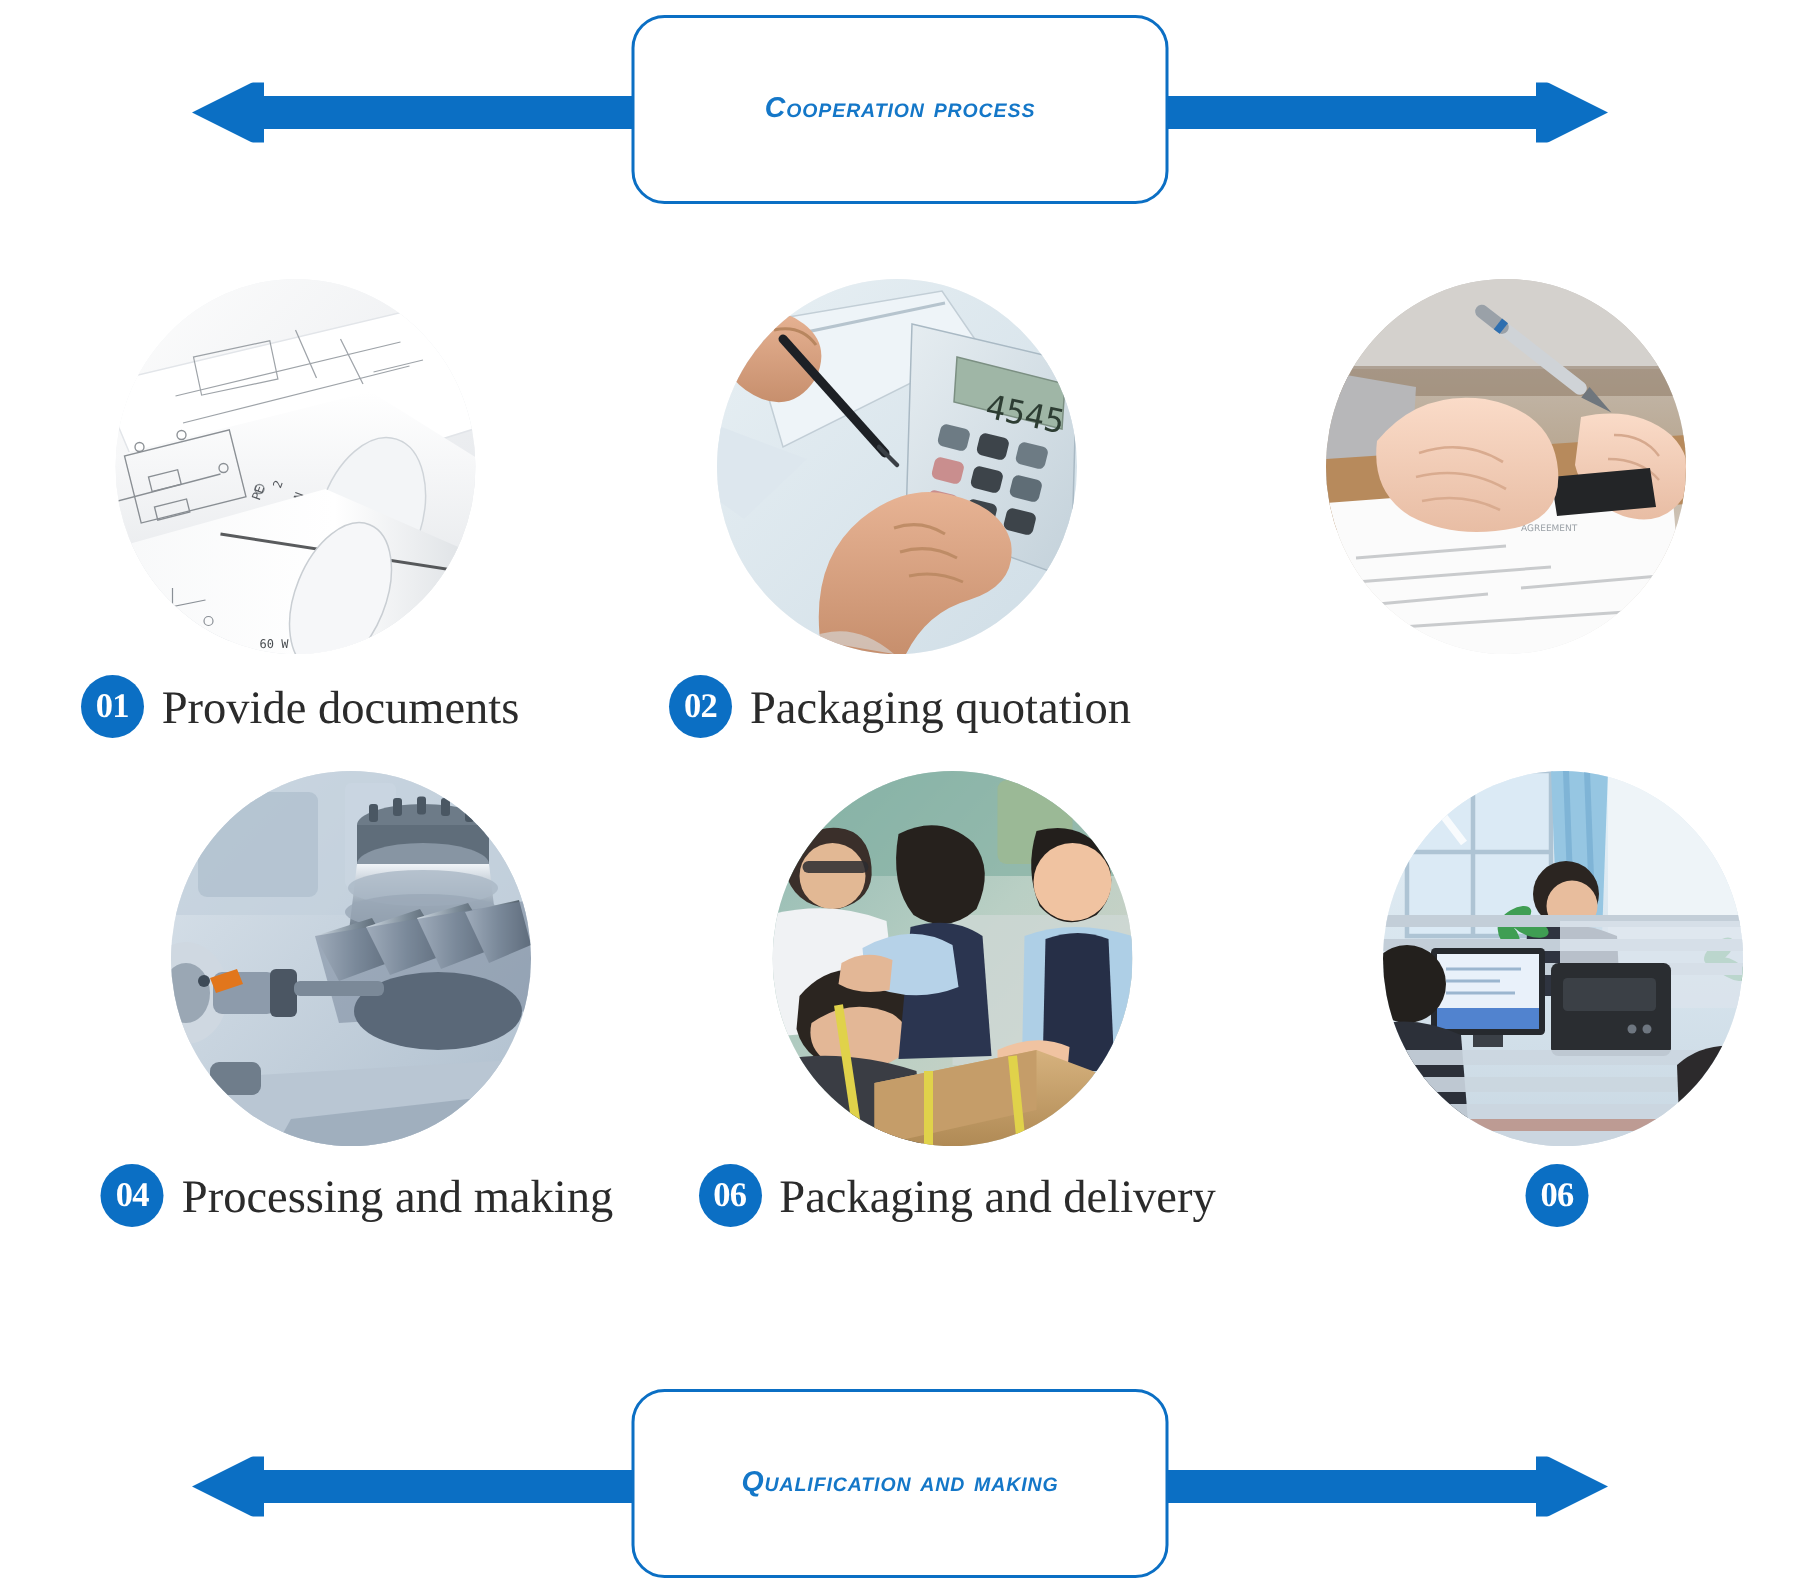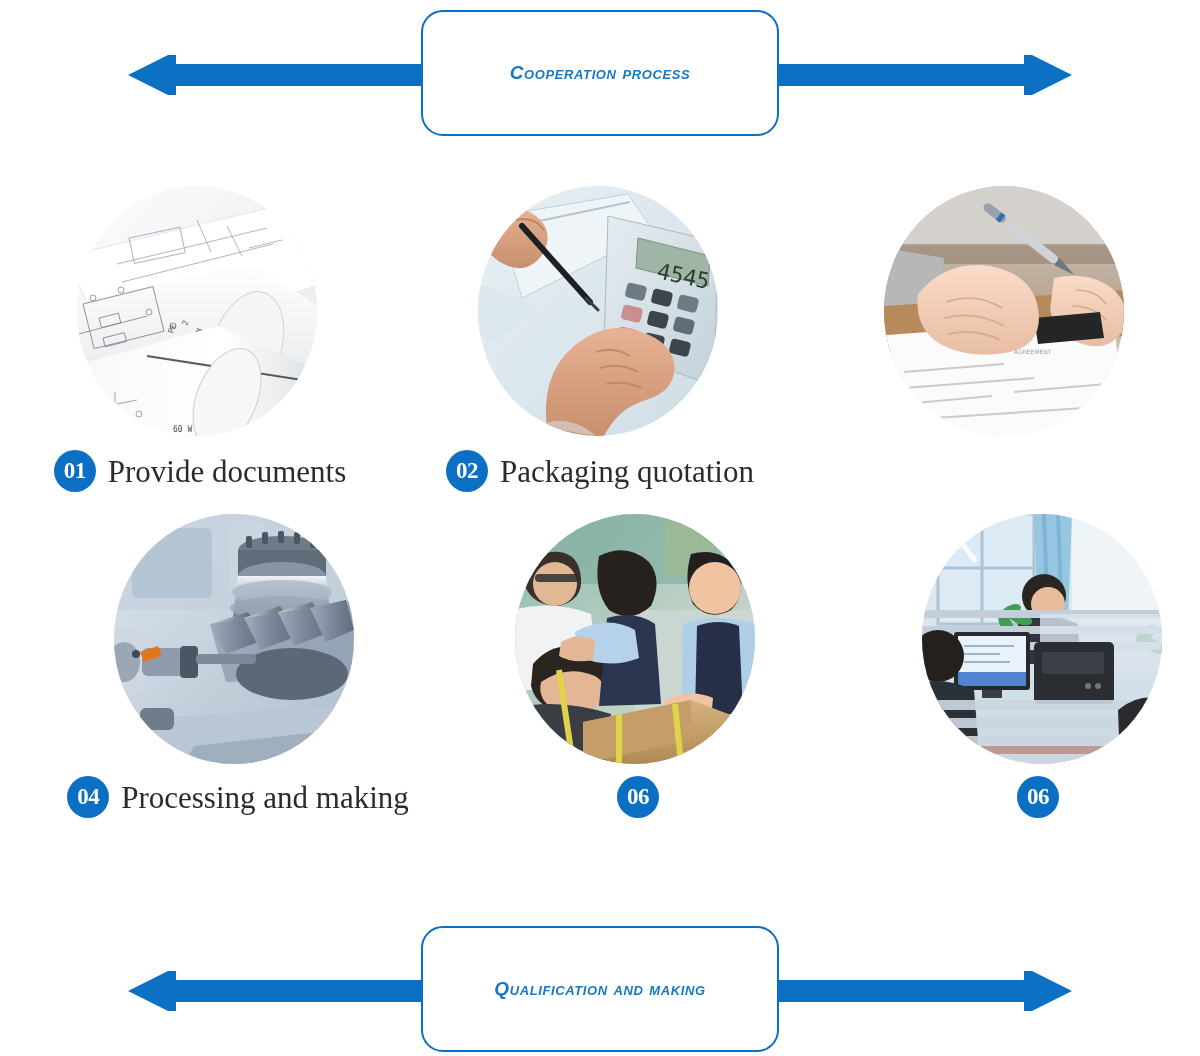--- a/index.html
+++ b/index.html
@@ -457,20 +457,21 @@
           <path d="M68 208 L176 186 L176 226 L68 250 Z" fill="#c59d69"></path>
           <g stroke="#e0d24a" stroke-width="6" fill="none">
             <path d="M104 200 L104 250"></path>
             <path d="M160 190 L166 250"></path>
           </g>
           <path d="M44 156 L58 250" stroke="#e0d24a" stroke-width="6" fill="none"></path>
         </svg>
       </div>
       <div class="caption">
         <span class="badge">06</span>
+        <span class="caption-label">Packaging and delivery</span>
       </div>
     </div>
 
     <div class="step s6">
       <div class="thumb">
         <svg viewBox="0 0 240 250" preserveAspectRatio="xMidYMid slice">
           <defs>
             <linearGradient id="офbg" x1="0" y1="0" x2="0" y2="1">
               <stop offset="0" stop-color="#e6f1f8"></stop>
                 <stop offset="1" stop-color="#c9d8e3"></stop>

